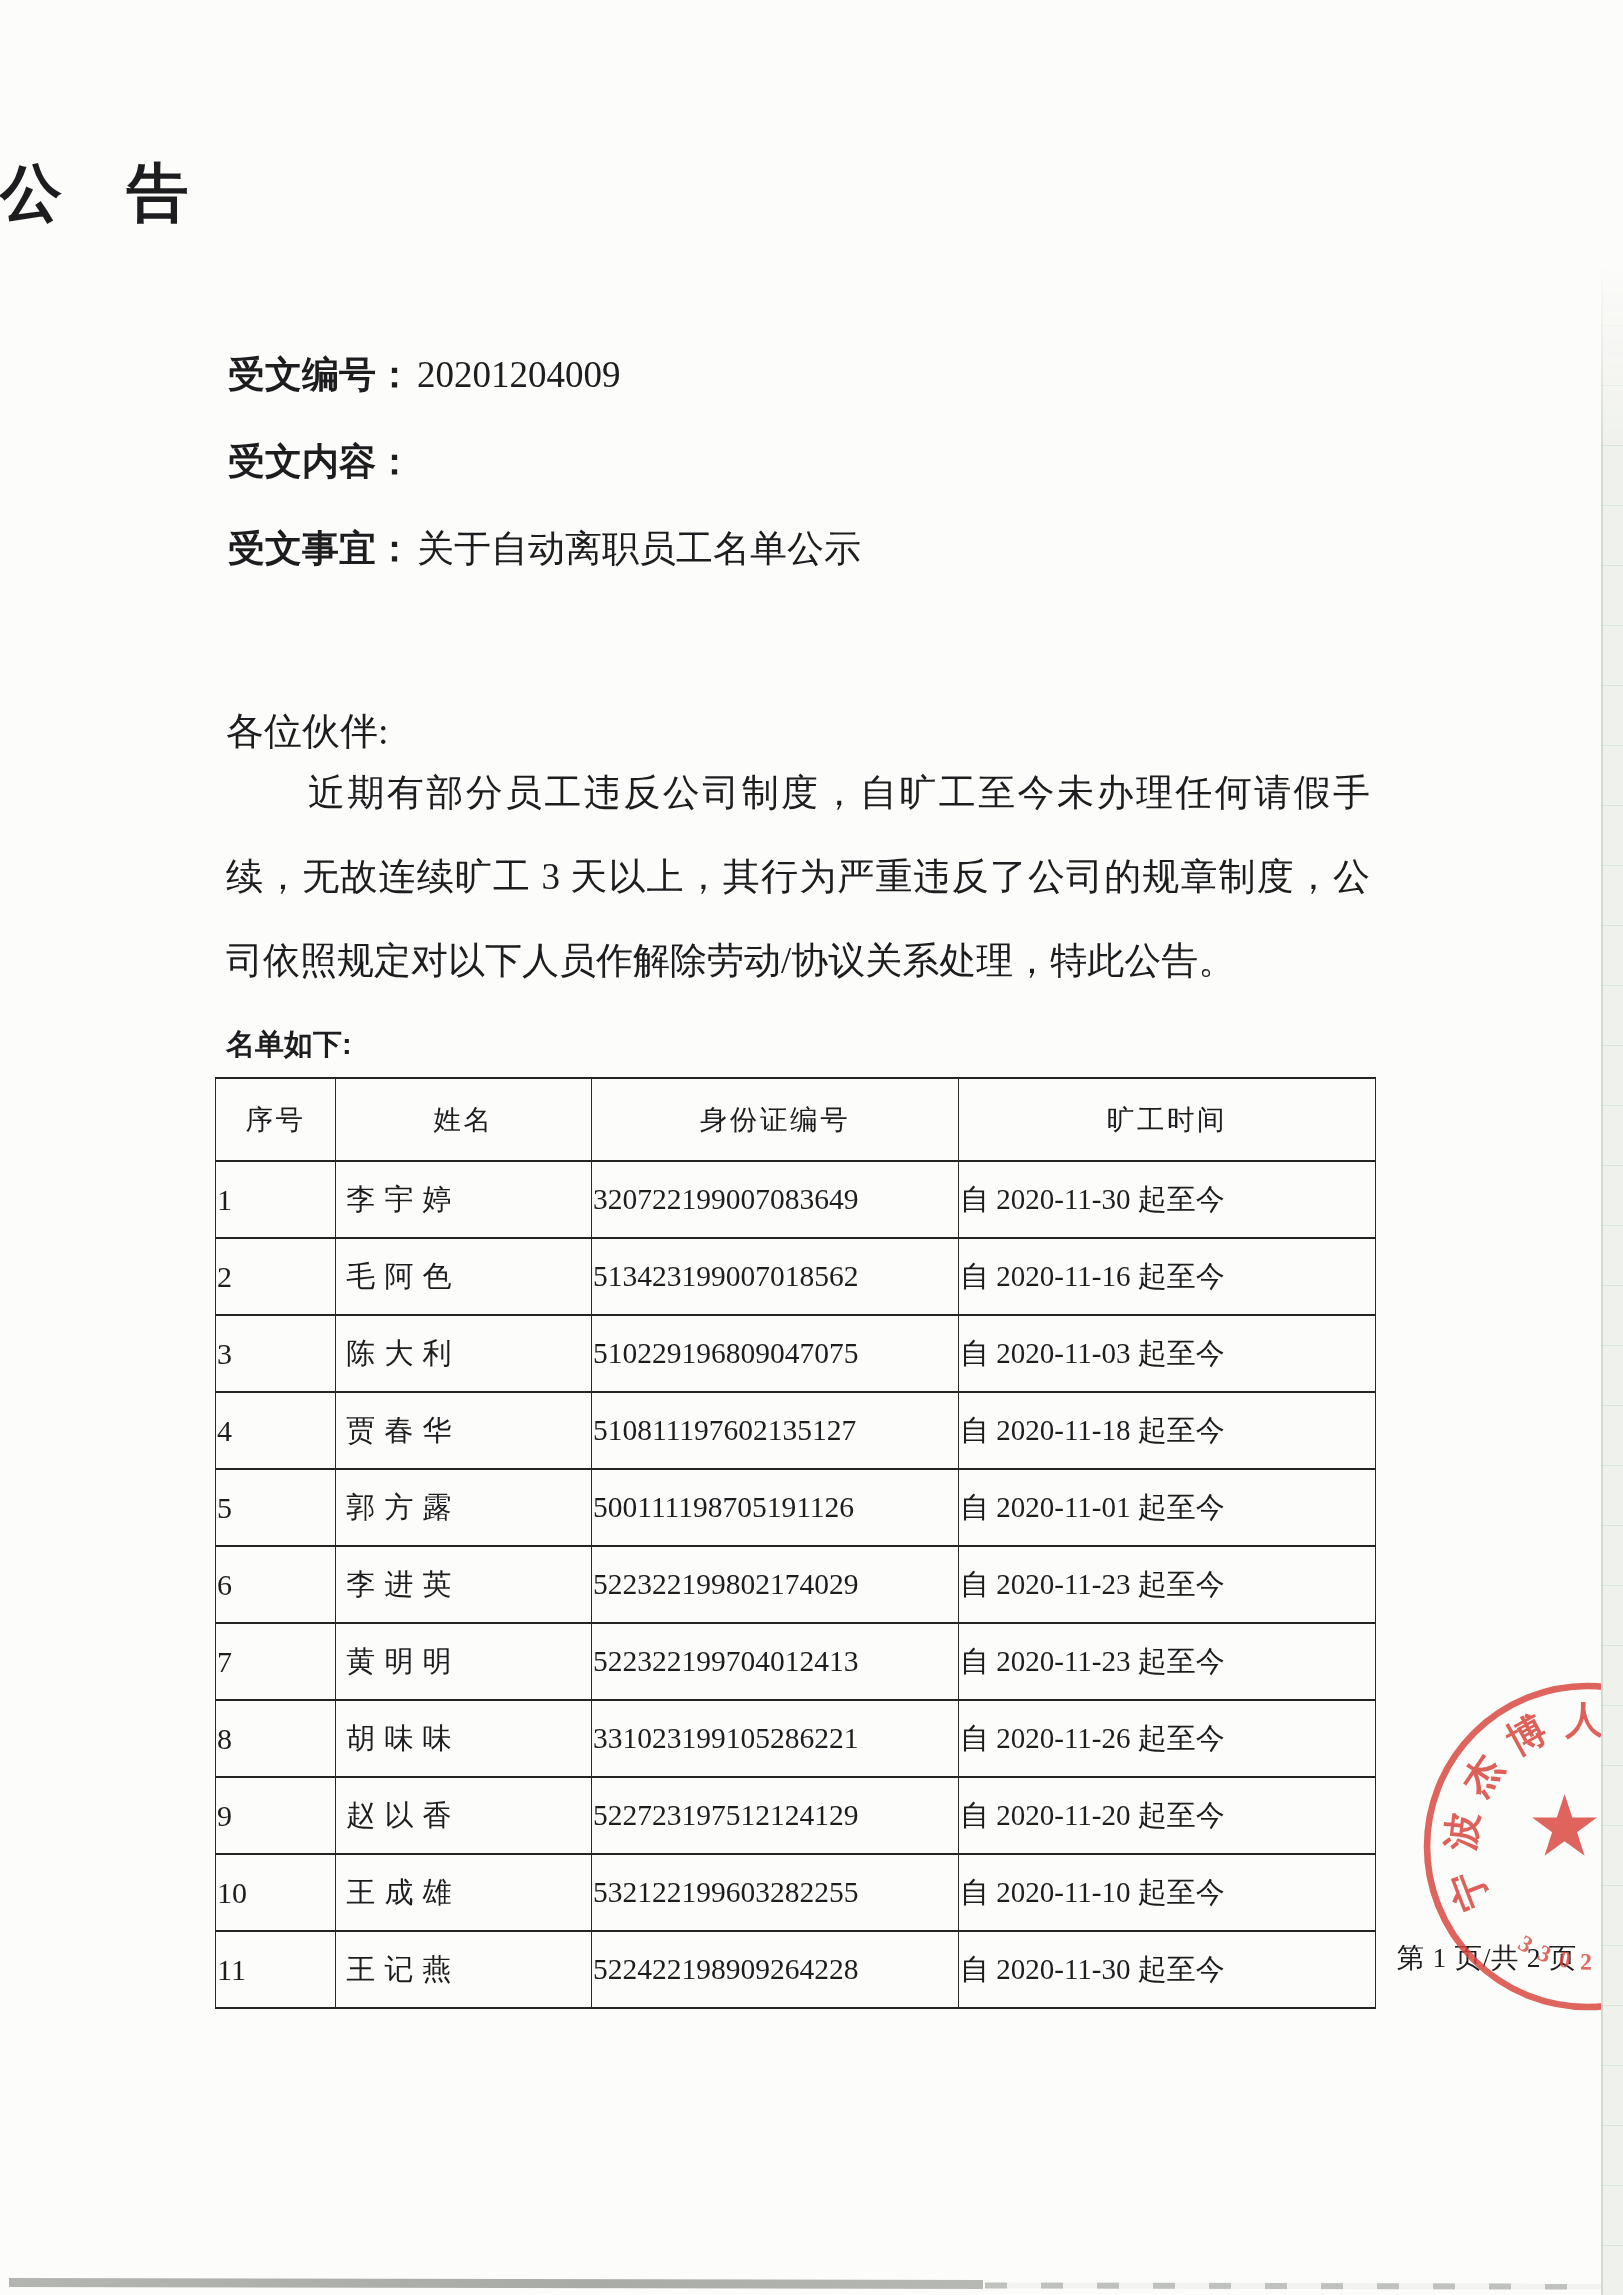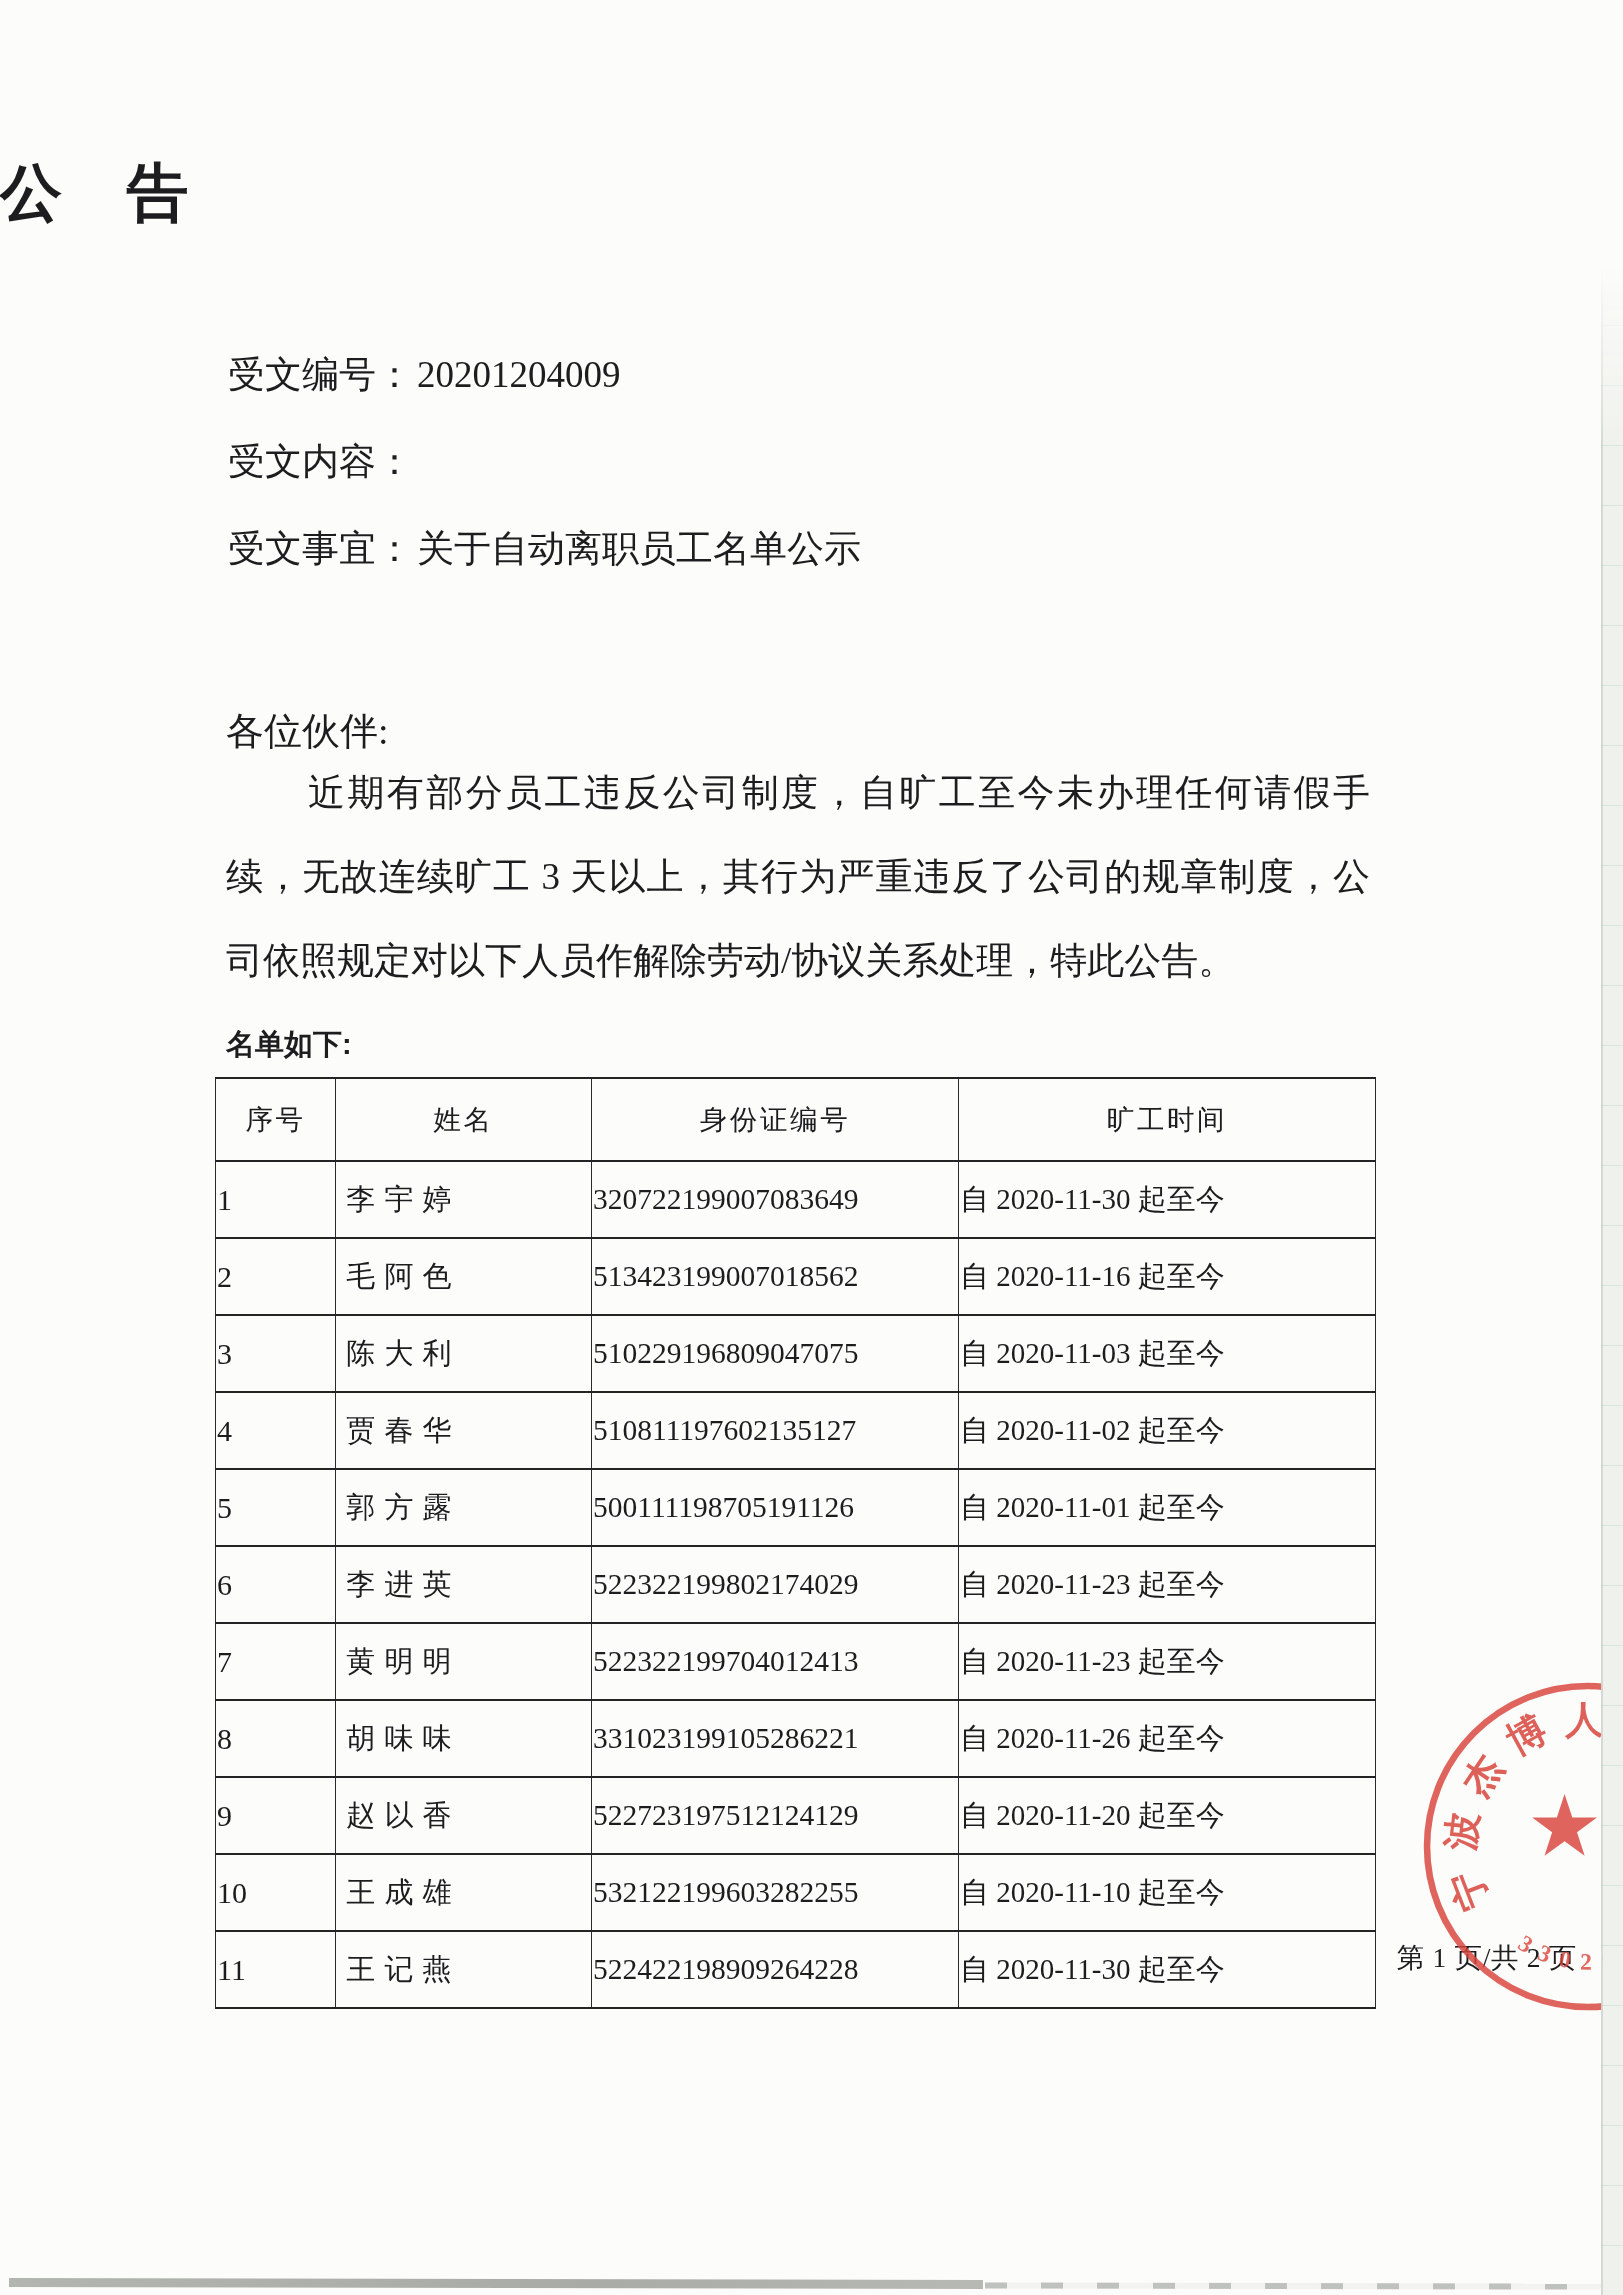--- a/index.html
+++ b/index.html
@@ -11,21 +11,21 @@
   }
   .doc-title{
     position:absolute; top:157px; left:0; width:1597px;
     text-align:left; font-size:62px; font-weight:bold; line-height:72px;
     letter-spacing:1.3px;
   }
   .meta{ position:absolute; left:228px; top:352px; }
   .meta-row{ height:46px; line-height:46px; margin-bottom:41px; white-space:nowrap; }
   .meta-label{
     font-family:"Liberation Sans","DejaVu Sans",sans-serif;
-    font-weight:normal; font-size:37px;text-align:right;
+    font-weight:bold; font-size:37px;text-align:right;
   }
   .meta-value{ font-size:37px; margin-left:3.9px;margin-top:30px; }
   .salutation{ position:absolute; left:226px; top:706px; font-size:38px; }
   .body-para{ position:absolute; left:226px; top:751px; width:1144px; font-size:37px; }
   .body-line{ line-height:84px; text-align:justify; }
   .body-line.jst{ text-align-last:justify; }
   .body-line.indent{ text-indent:82px; }
   .list-intro{
     position:absolute; left:226px; top:1025px;
     font-family:"Liberation Sans","DejaVu Sans",sans-serif;
@@ -133,21 +133,21 @@
         <tr>
           <td class="idx">3</td>
           <td class="n">陈大利</td>
           <td class="id">510229196809047075</td>
           <td class="per">自 2020-11-03 起至今</td>
         </tr>
         <tr>
           <td class="idx">4</td>
           <td class="n">贾春华</td>
           <td class="id">510811197602135127</td>
-          <td class="per">自 2020-11-02 起至今</td>
+          <td class="per">自 2020-11-18 起至今</td>
         </tr>
         <tr>
           <td class="idx">5</td>
           <td class="n">郭方露</td>
           <td class="id">500111198705191126</td>
           <td class="per">自 2020-11-01 起至今</td>
         </tr>
         <tr>
           <td class="idx">6</td>
           <td class="n">李进英</td>

